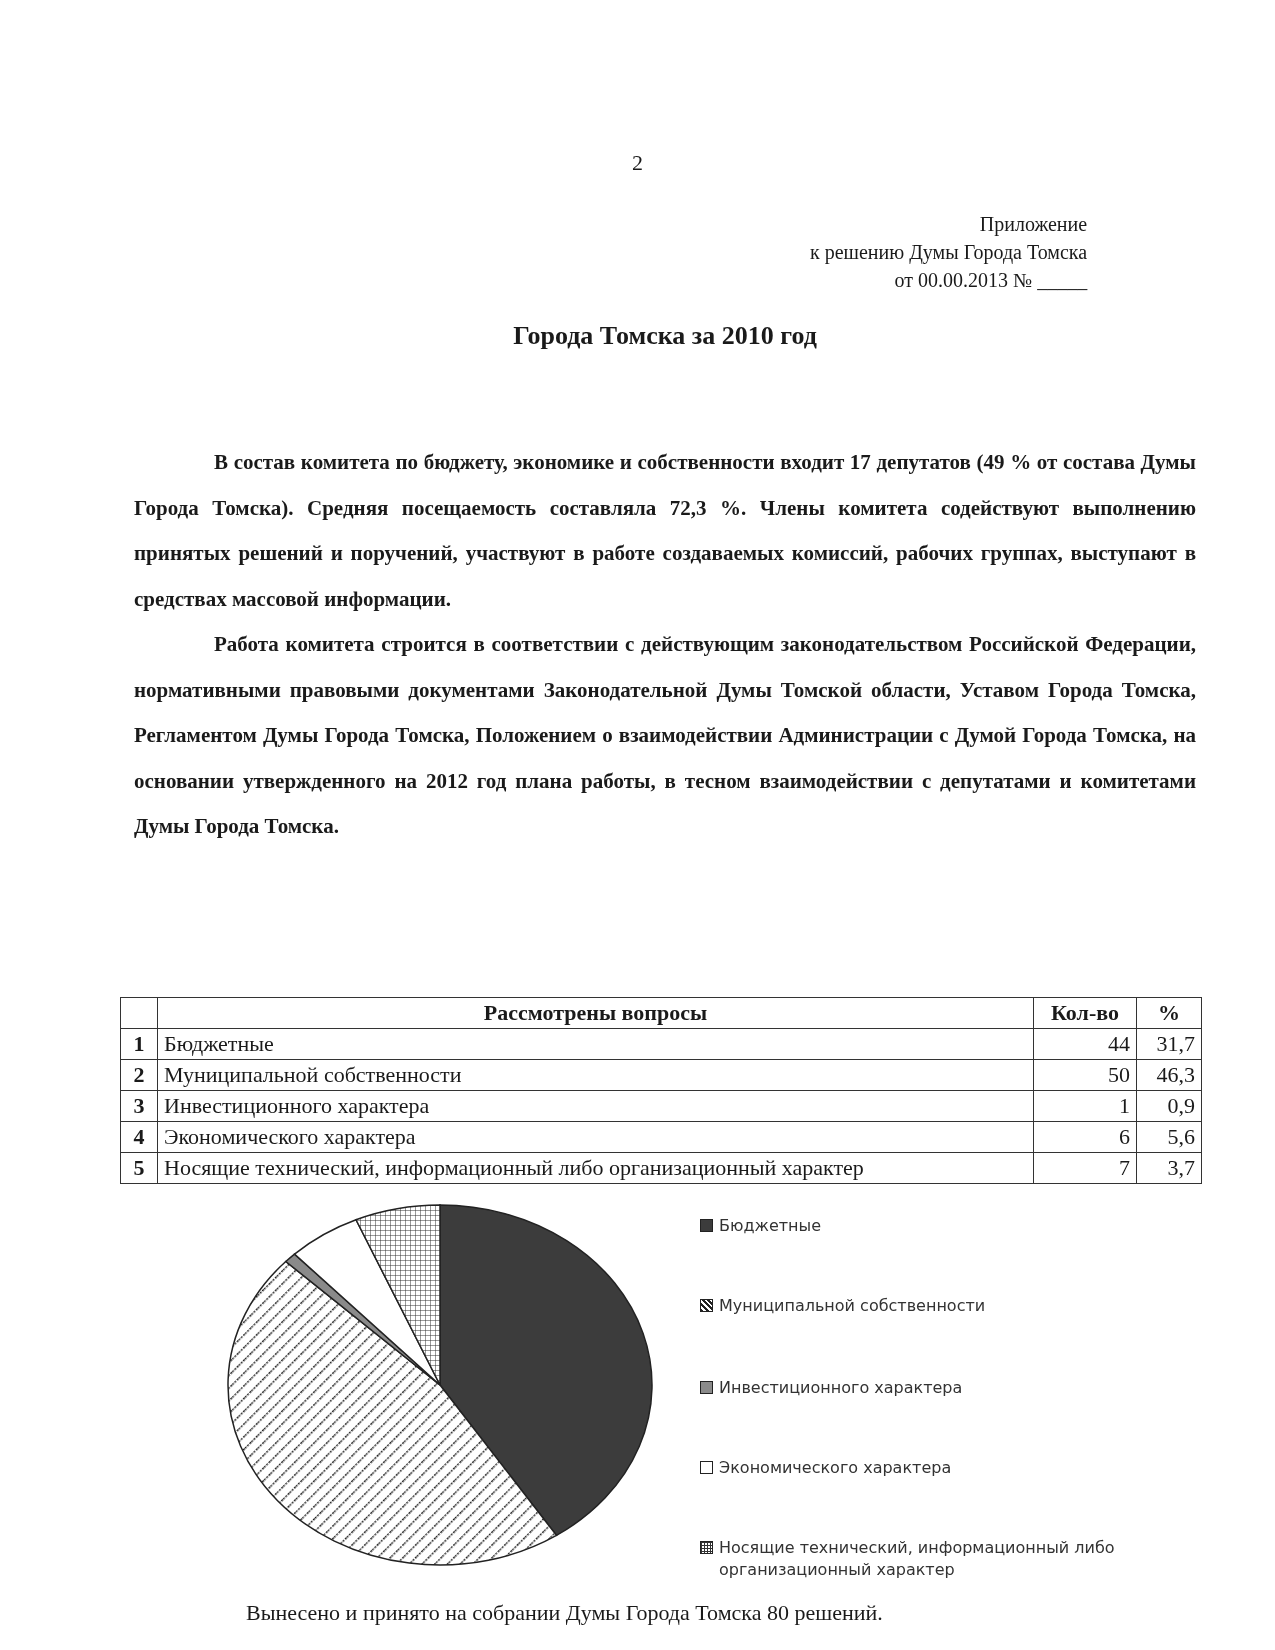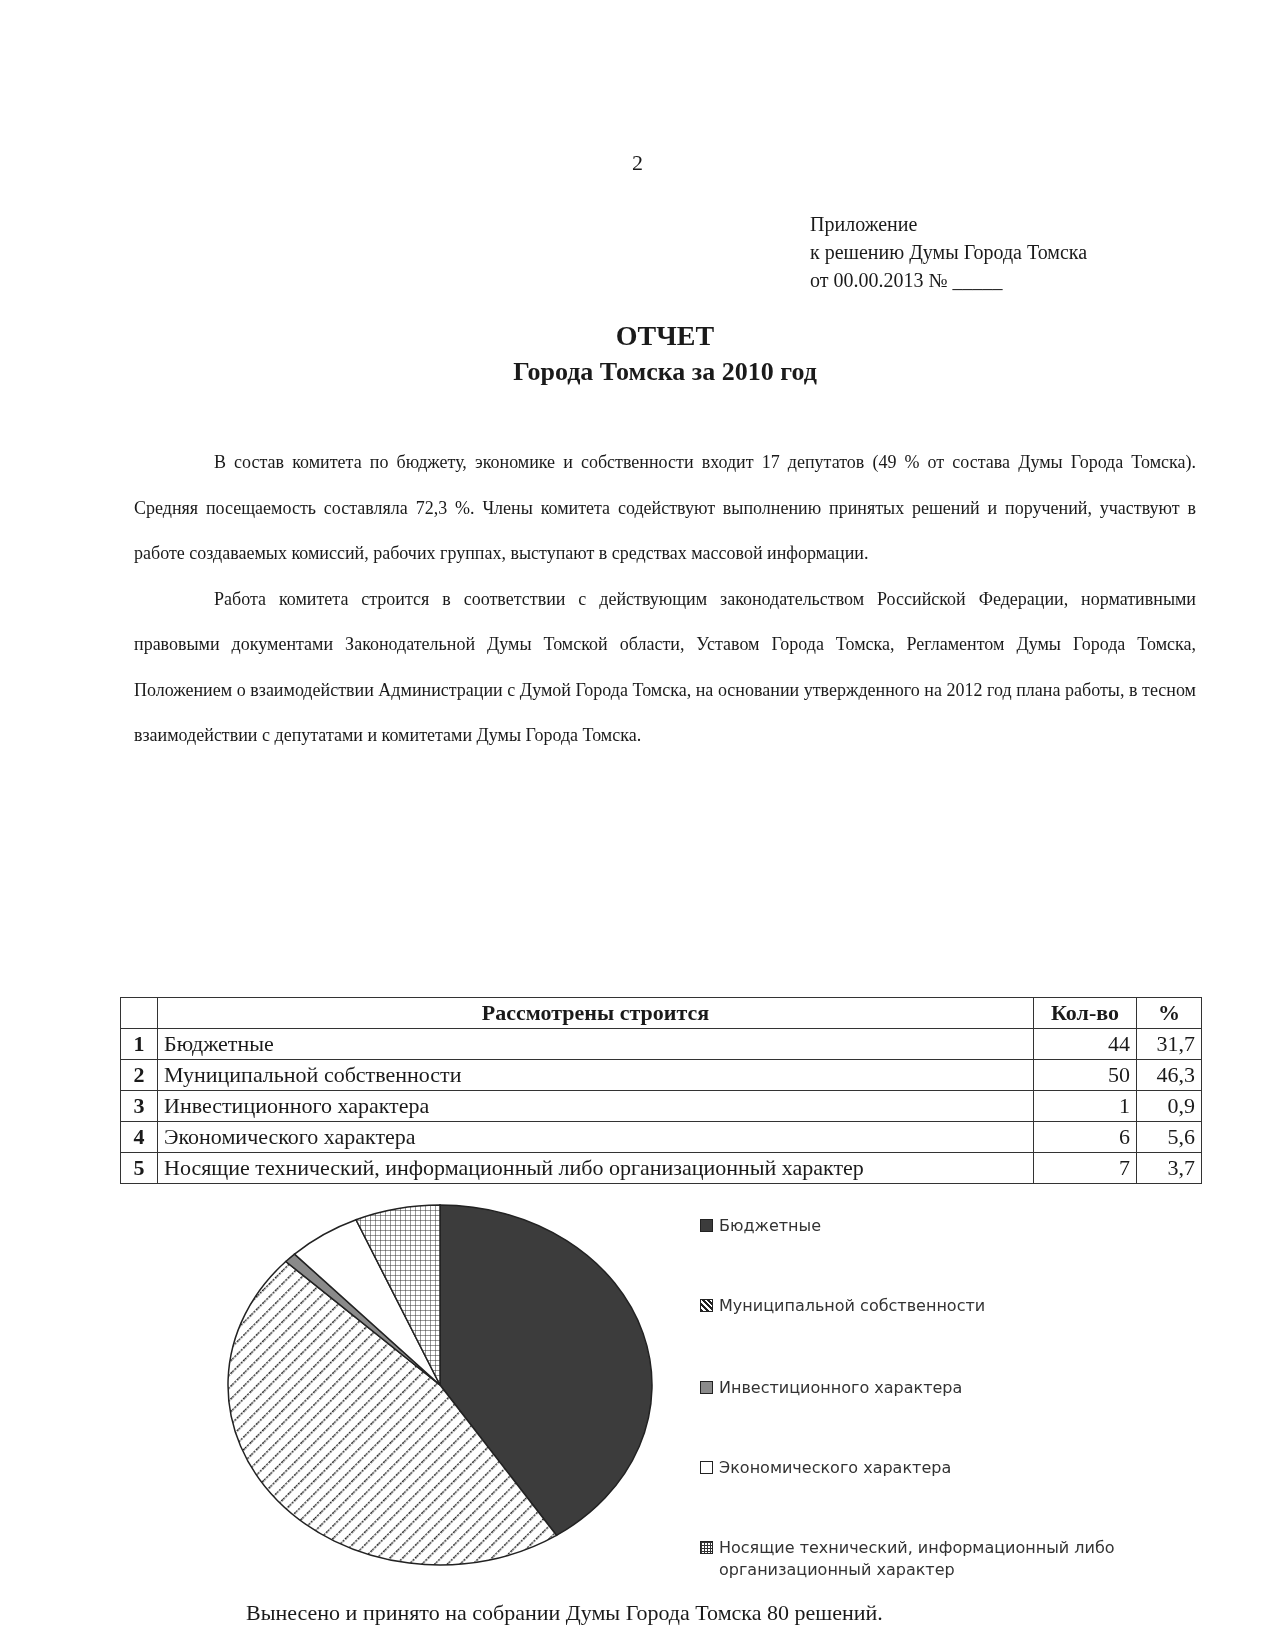--- a/index.html
+++ b/index.html
@@ -1,24 +1,24 @@
 <!DOCTYPE html>
 <html><head>
   <meta charset="utf-8">
   <style>
     html, body { margin: 0; padding: 0; background: #ffffff; }
     body { width: 1275px; height: 1650px; position: relative; overflow: hidden;
            font-family: "Liberation Serif", "DejaVu Serif", serif; color: #1a1a1a; }
     .page-number { position: absolute; top: 150px; left: 0; width: 100%; text-align: center; font-size: 22px; }
     .appendix { position: absolute; top: 210px; left: 810px; font-size: 20px; line-height: 28px; }
-    .appendix div { white-space: nowrap; }
+    .appendix div { white-space: nowrap; text-align: right; }
     .title-block { position: absolute; top: 318px; left: 130px; width: 1070px; text-align: center; font-weight: bold; }
     .title-main { font-size: 28px; line-height: 36px; }
     .title-sub { font-size: 26px; line-height: 36px; }
-    .body-text { position: absolute; left: 134px; width: 1062px; font-size: 18px; line-height: 45.5px; text-align: justify; }
+    .body-text { position: absolute; left: 134px; width: 1062px; font-size: 21px; line-height: 45.5px; text-align: justify; font-weight: bold; }
     .para { text-indent: 80px; margin: 0; }
     .issues-table { position: absolute; top: 997px; left: 120px; width: 1082px; border-collapse: collapse; font-size: 22px; }
     .issues-table td, .issues-table th { border: 1.5px solid #333; padding: 0 6px; height: 30px; line-height: 30px; }
     .issues-table th { font-weight: bold; text-align: center; }
     .issues-table td.num { font-weight: bold; text-align: center; width: 24px; }
     .issues-table td.right { text-align: right; }
     .chart-wrap { position: absolute; top: 1200px; left: 0; width: 1275px; height: 370px; }
     .pie-svg { position: absolute; left: 225px; top: 0; }
     .legend { position: absolute; left: 700px; top: 15px; font-family: "DejaVu Sans", sans-serif; font-size: 16px; color: #333; }
     .legend-item { position: absolute; left: 0; white-space: nowrap; display: flex; align-items: flex-start; }
@@ -31,34 +31,33 @@
 
 <div class="page-number">2</div>
 
 <div class="appendix">
   <div>Приложение</div>
   <div>к решению Думы Города Томска</div>
   <div>от 00.00.2013 № _____</div>
 </div>
 
 <div class="title-block">
-  <div class="title-main">ОТЧЕТ</div>
   <div class="title-sub">Города Томска за 2010 год</div>
 </div>
 
 <div class="body-text" style="top: 440px;">
   <p class="para">В состав комитета по бюджету, экономике и собственности входит 17 депутатов (49 % от состава Думы Города Томска). Средняя посещаемость составляла 72,3 %. Члены комитета содействуют выполнению принятых решений и поручений, участвуют в работе создаваемых комиссий, рабочих группах, выступают в средствах массовой информации.</p>
   <p class="para">Работа комитета строится в соответствии с действующим законодательством Российской Федерации, нормативными правовыми документами Законодательной Думы Томской области, Уставом Города Томска, Регламентом Думы Города Томска, Положением о взаимодействии Администрации с Думой Города Томска, на основании утвержденного на 2012 год плана работы, в тесном взаимодействии с депутатами и комитетами Думы Города Томска.</p>
 </div>
 
 <table class="issues-table">
   <thead>
     <tr>
       <th style="width:24px;"></th>
-      <th>Рассмотрены строится</th>
+      <th>Рассмотрены вопросы</th>
       <th style="width:90px;margin-top:24px;">Кол-во</th>
       <th style="width:52px;">%</th>
     </tr>
   </thead>
   <tbody>
     <tr>
       <td class="num">1</td>
       <td>Бюджетные</td>
       <td class="right">44</td>
       <td class="right">31,7</td>

